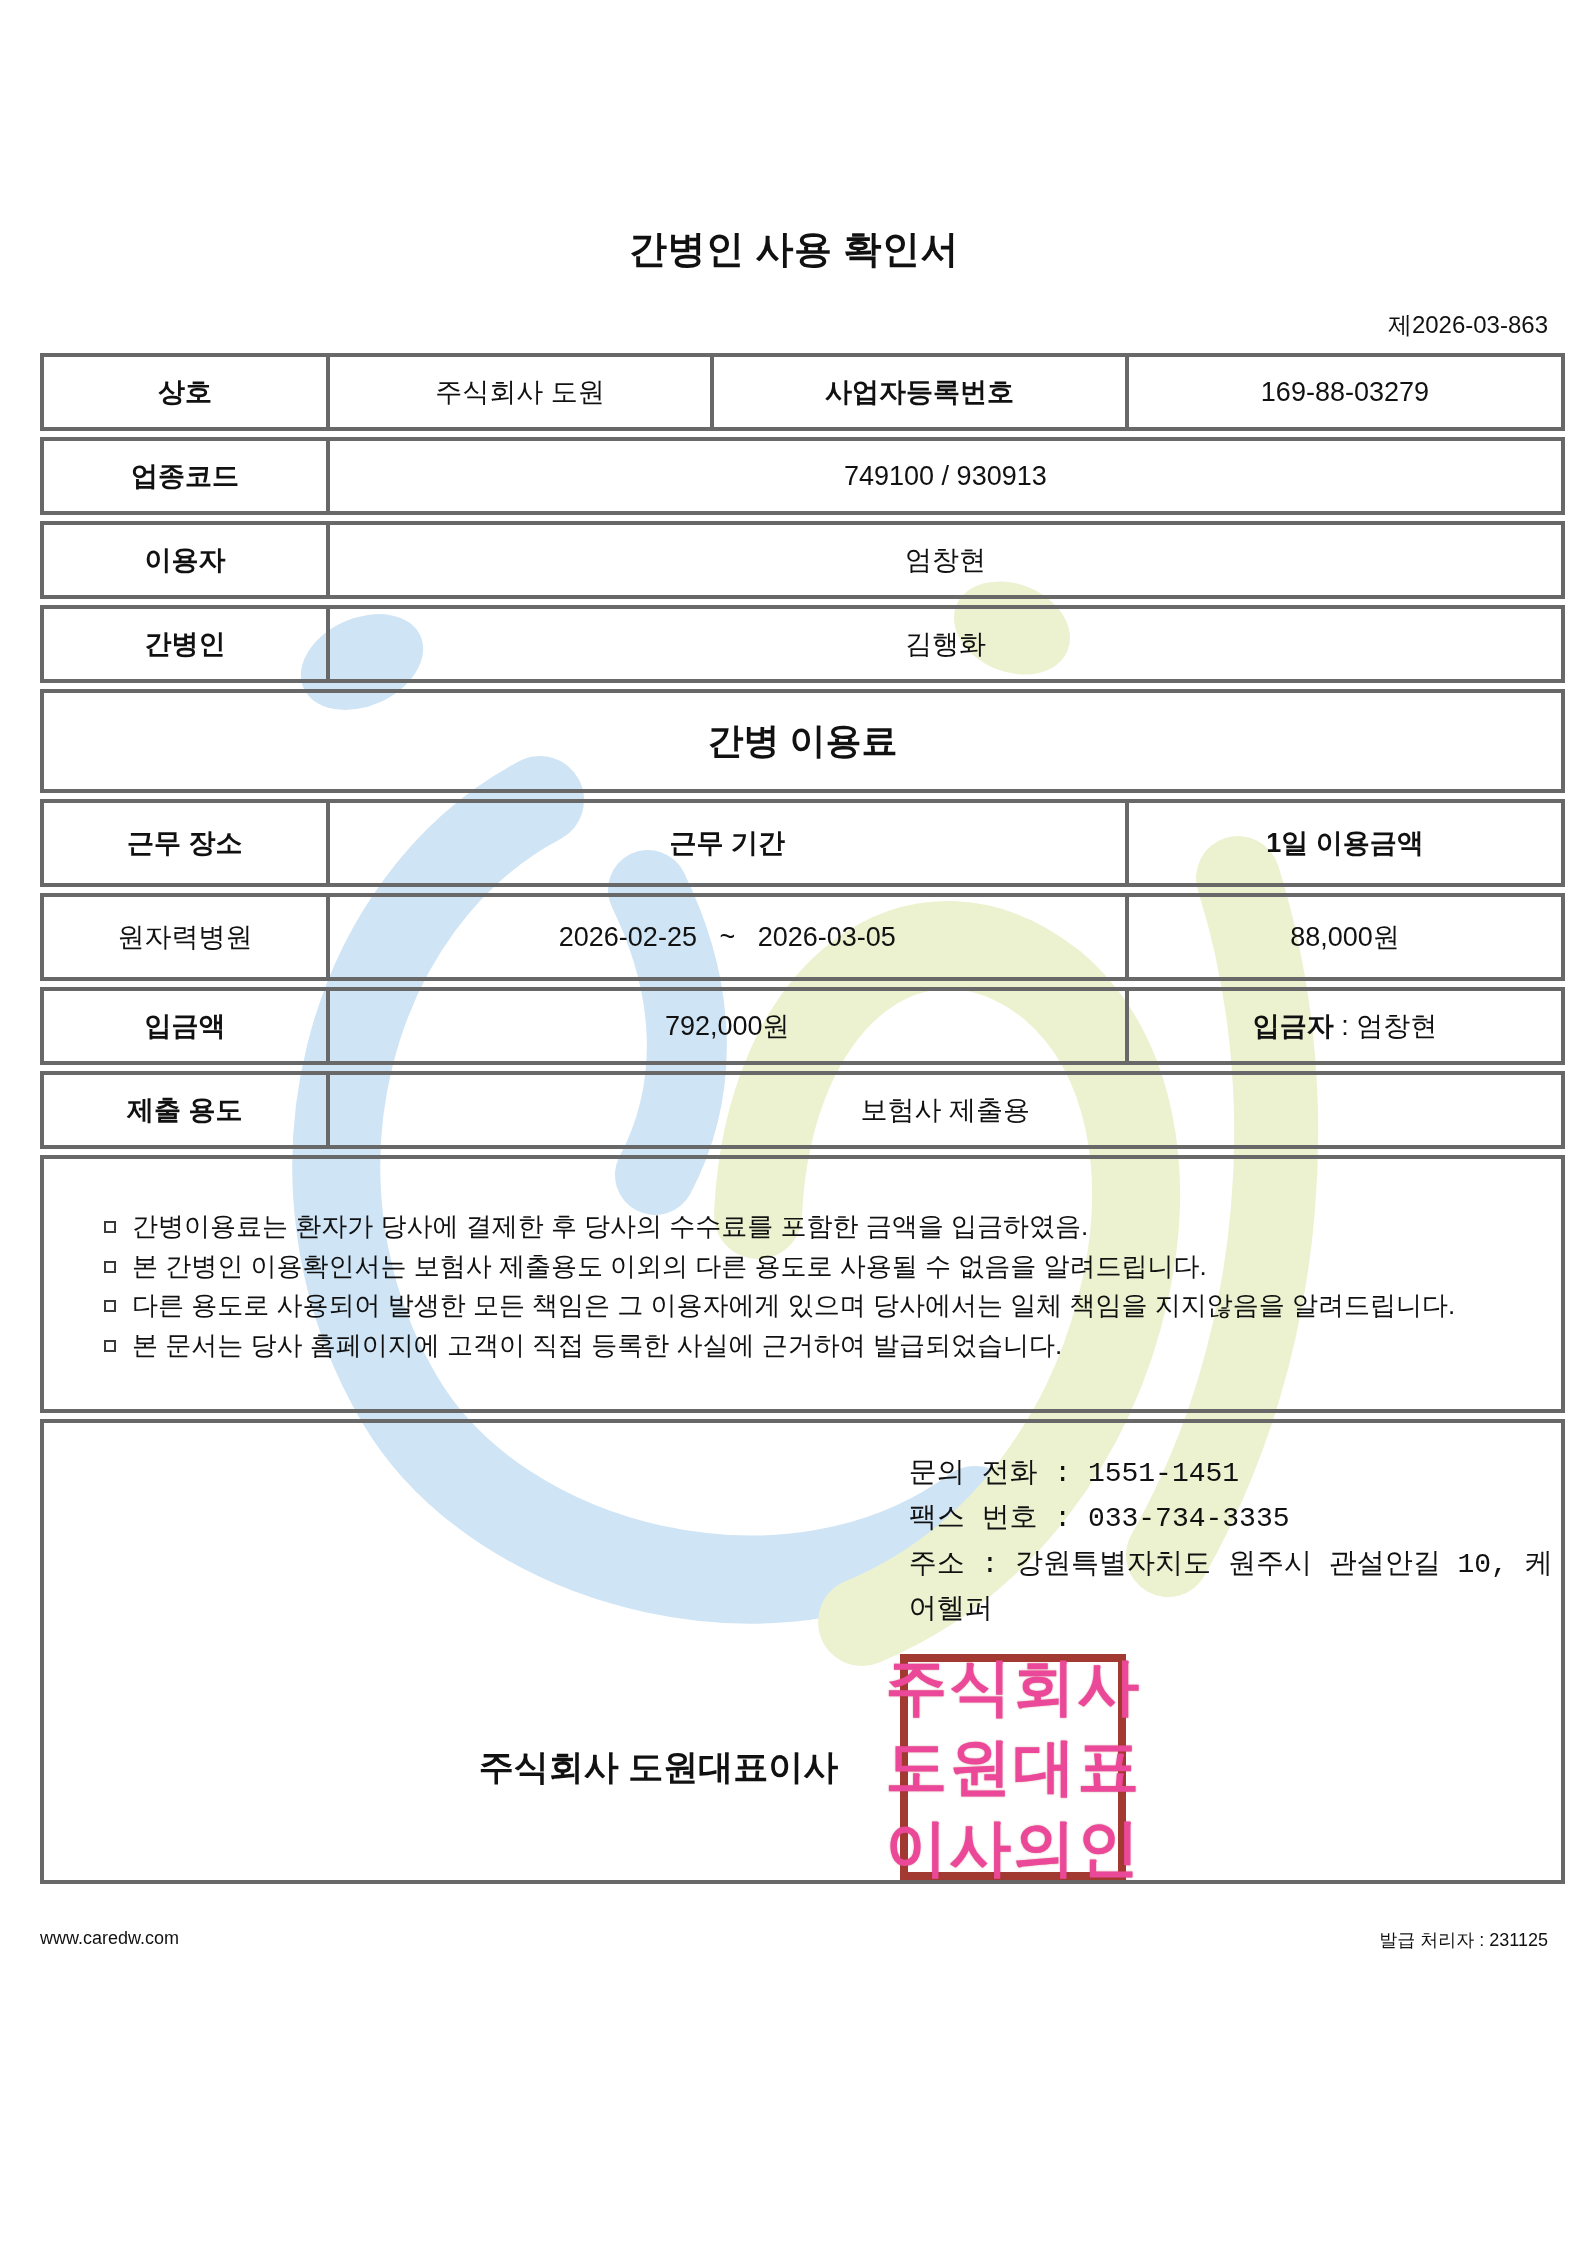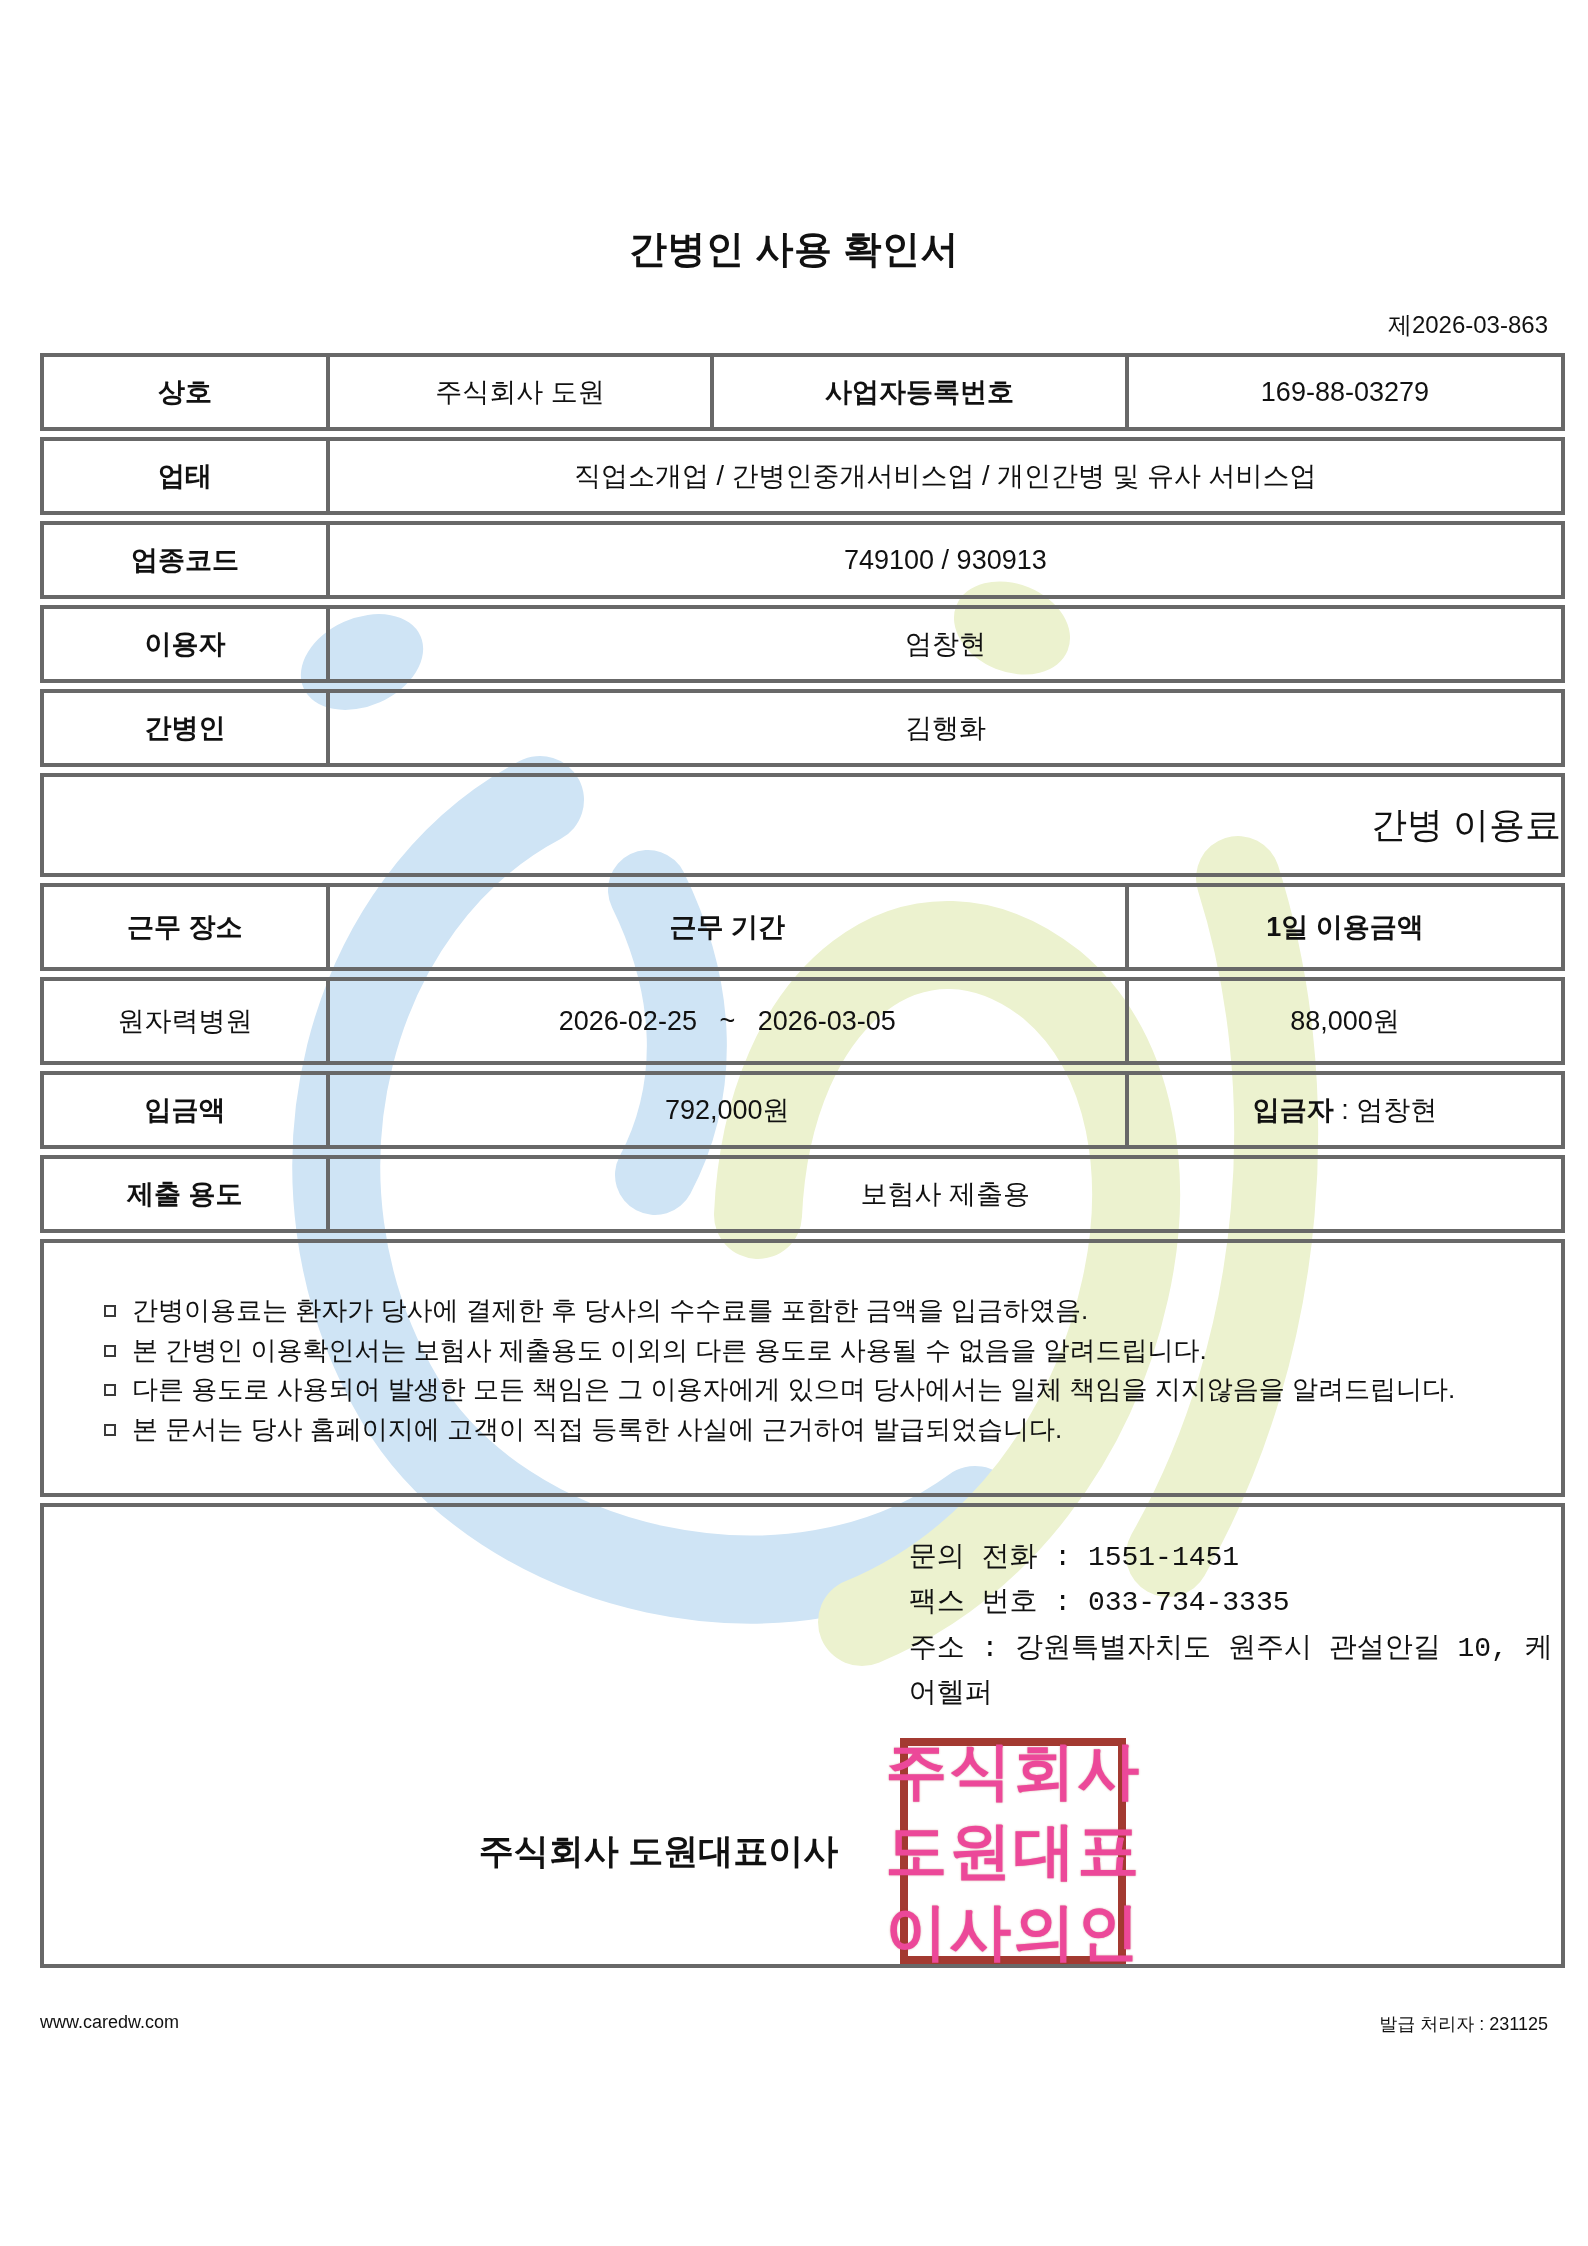--- a/index.html
+++ b/index.html
@@ -42,21 +42,21 @@
     vertical-align: middle;
     font-size: 27px;
     background: transparent;
     overflow: hidden;
   }
   td + td { border-left: 0; }
   td.lbl { font-weight: 700; }
   .h70  { height: 78px; }
   .h96  { height: 104px; }
   .h80  { height: 88px; }
-  .fee-title { font-size: 36px; font-weight: 400; text-align: right; }
+  .fee-title { font-size: 36px; font-weight: 700; }
   .pre { white-space: pre; }
   .dep-label { font-weight: 700; }
   .dep-rest { font-weight: 400; }
 
   td.notes-cell {
     height: 258px;
     text-align: left;
     vertical-align: top;
     padding: 48px 30px 0 58px;
   }
@@ -152,24 +152,20 @@
       </colgroup>
 
       <tbody>
           <tr>
         <td class="lbl h70">상호</td>
         <td class="h70">주식회사 도원</td>
         <td class="lbl h70">사업자등록번호</td>
         <td class="h70">169-88-03279</td>
       </tr>
 
-      <tr>
-        <td class="lbl h70">업태</td>
-        <td class="h70" colspan="3">직업소개업 / 간병인중개서비스업 / 개인간병 및 유사 서비스업</td>
-      </tr>
 
       <tr>
         <td class="lbl h70">업종코드</td>
         <td class="h70" colspan="3">749100 / 930913</td>
       </tr>
 
 
       <tr>
         <td class="lbl h70">이용자</td>
         <td class="h70" colspan="3">엄창현</td>

